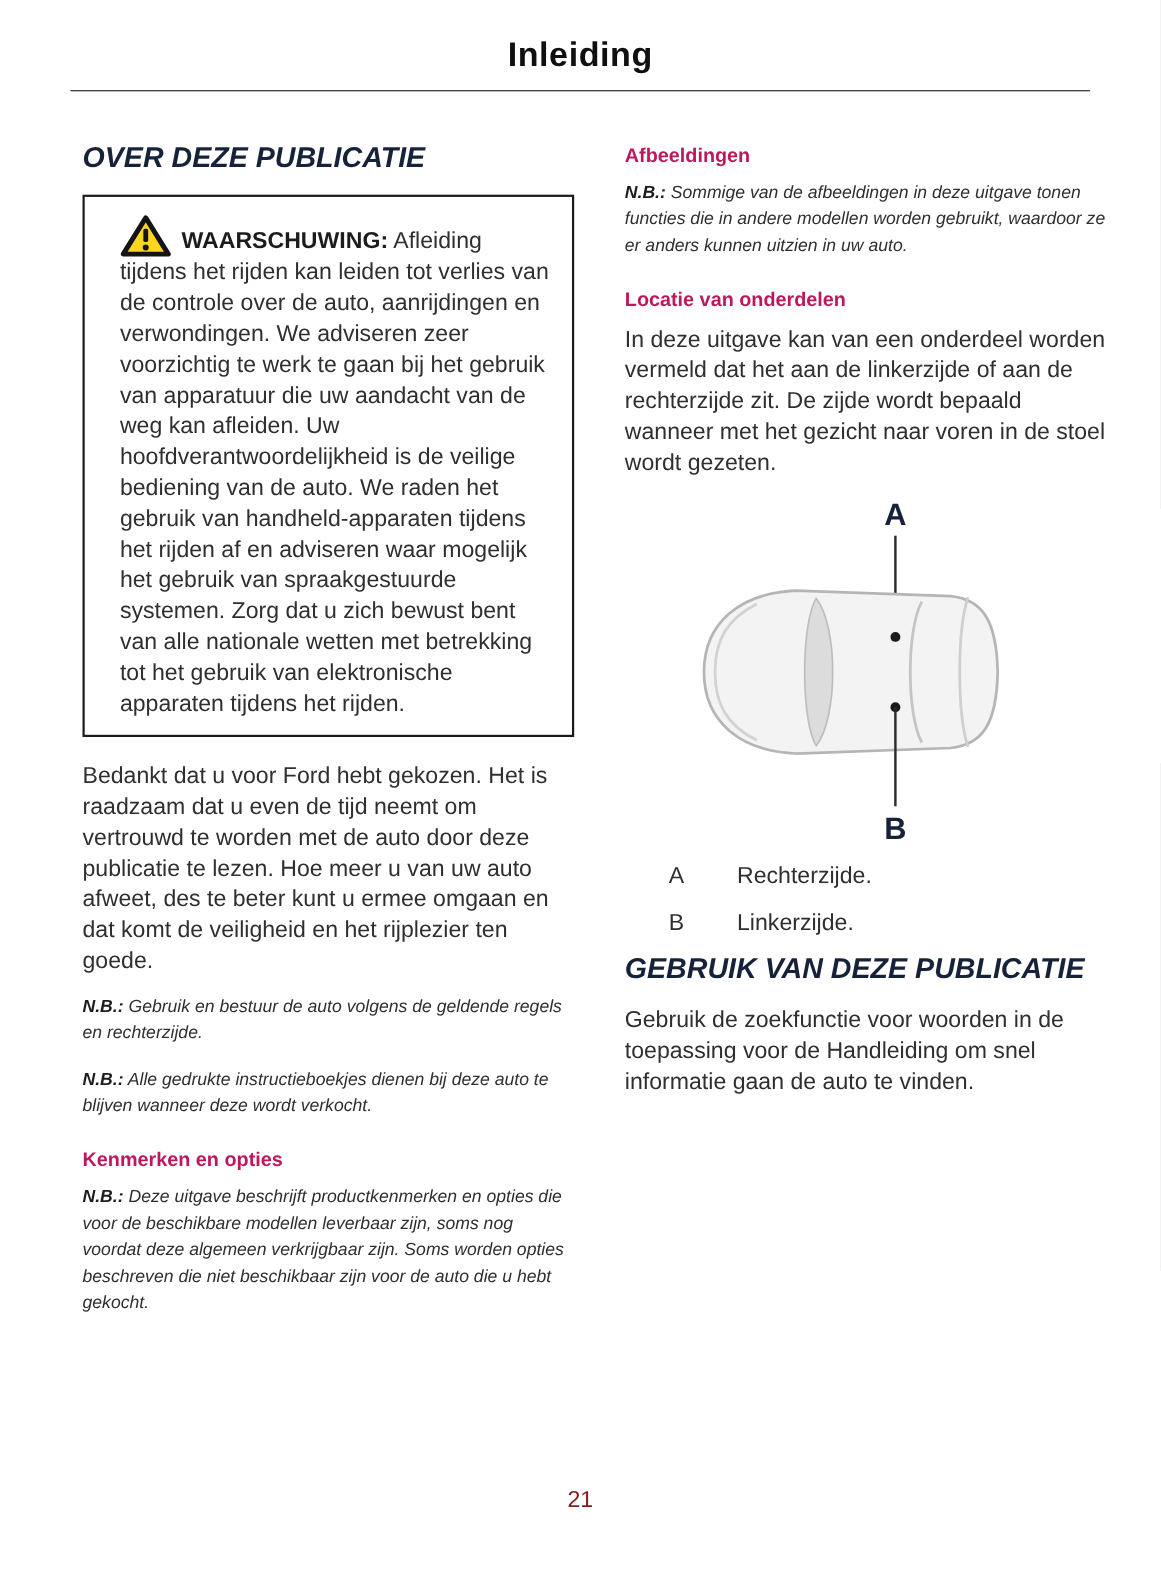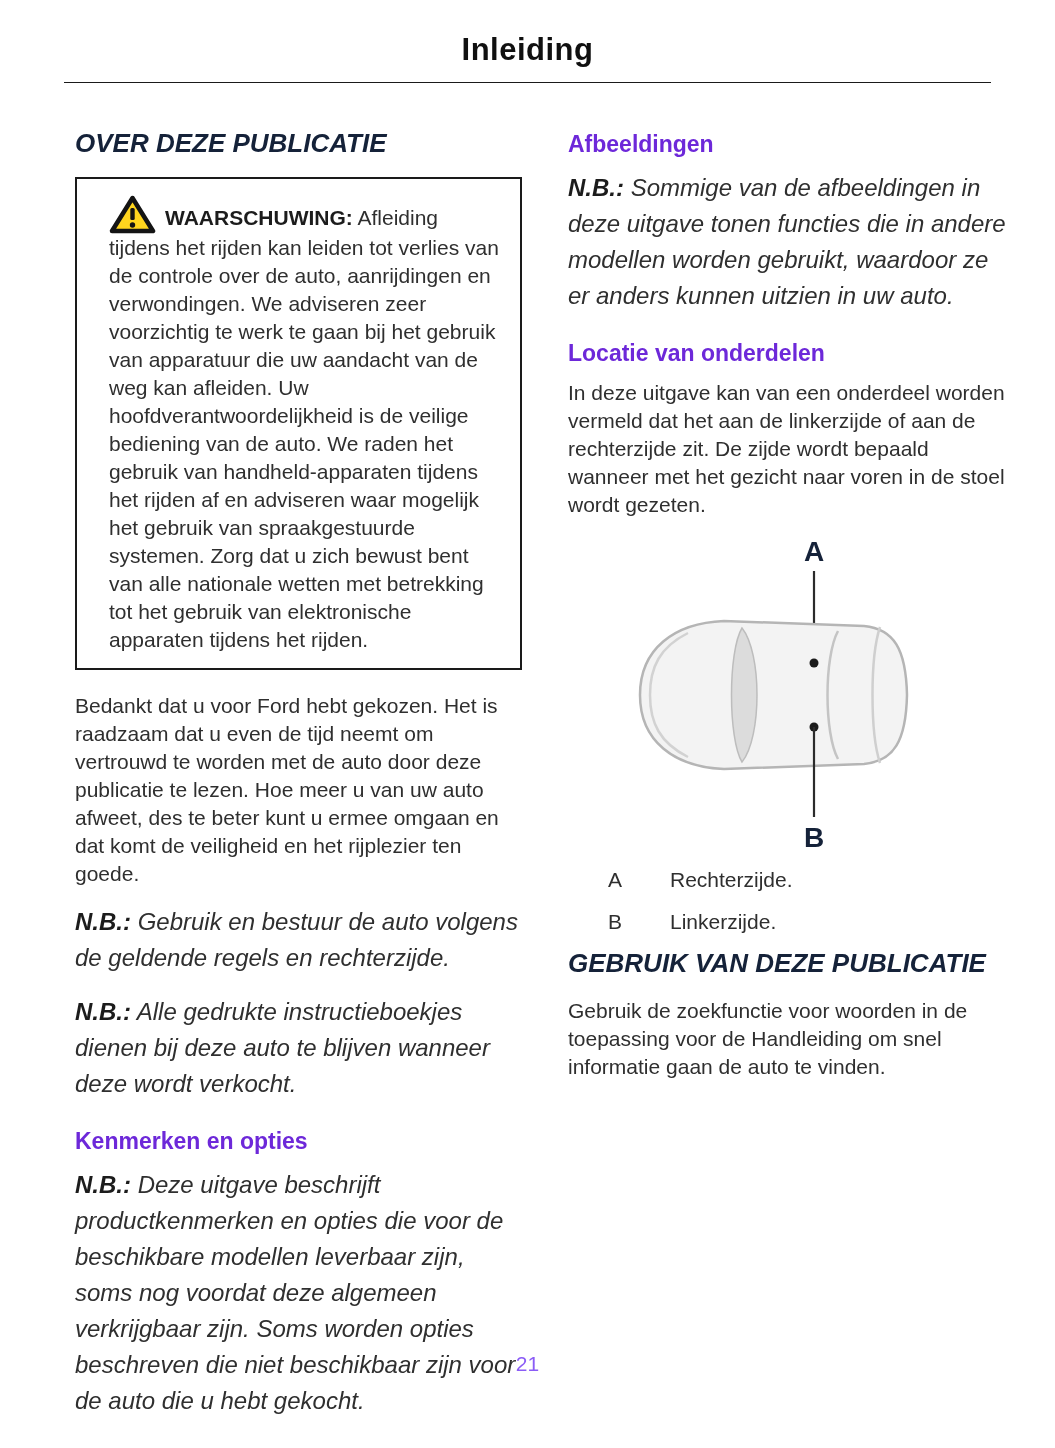--- a/index.html
+++ b/index.html
@@ -7,38 +7,38 @@
     width:1055px;height:1448px;background:#ffffff;position:relative;
     font-family:"Liberation Sans",sans-serif;color:#2f2f2f;overflow:hidden;
     margin:0 auto;box-sizing:border-box;
   }
   .header{padding-top:32px;text-align:center;}
   .title{font-size:31px;font-weight:bold;color:#101010;letter-spacing:0.5px;}
   .rule{border-bottom:1.5px solid #1a1a1a;margin:14px 64px 0 64px;}
   .columns{display:flex;gap:46px;padding:46px 62px 0 75px;box-sizing:border-box;}
   .col{width:447px;flex:0 0 447px;}
   h2.sect{font-size:26px;font-weight:bold;color:#152239;margin:0 0 18px 0;line-height:1.15;font-style:italic;}
-  h3.sub{font-size:23px;font-weight:bold;color:#6d28d9;margin:26px 0 12px 0;}
+  h3.sub{font-size:18px;font-weight:bold;color:#be185d;margin:26px 0 12px 0;}
   p.body{font-size:21px;line-height:28px;margin:0 0 16px 0;color:#2f2f2f;}
-  p.note{font-size:24px;line-height:36px;margin:0 0 18px 0;font-style:italic;color:#2f2f2f;}
+  p.note{font-size:16px;line-height:24px;margin:0 0 18px 0;font-style:italic;color:#2f2f2f;}
   .note .nb{font-weight:bold;font-style:italic;color:#1c1c1c;}
   .warning-box{
     border:2.5px solid #1a1a1a;padding:16px 16px 14px 32px;margin:4px 0 22px 0;
   }
   .warning-box p{font-size:21px;line-height:28px;margin:0;color:#2f2f2f;}
   .warning-box .wlabel{font-weight:bold;color:#1c1c1c;}
   .warn-icon{vertical-align:-9px;margin-right:9px;}
   .figure{width:100%;text-align:center;margin:10px 0 4px 0;}
   .legend{margin:6px 0 6px 40px;}
   .legend-row{display:flex;font-size:21px;line-height:30px;margin-bottom:12px;color:#2f2f2f;}
   .legend-key{width:62px;flex:0 0 62px;}
   .gebruik{margin-top:36px;}
   .page-number{
     position:absolute;left:0;right:0;bottom:72px;text-align:center;
-    font-size:21px;color:#8b5cf6;
+    font-size:21px;color:#7f1d1d;
   }
 </style>
 </head>
 <body>
 
 <div class="page">
 
   <div class="header">
     <div class="title">Inleiding</div>
   </div>

